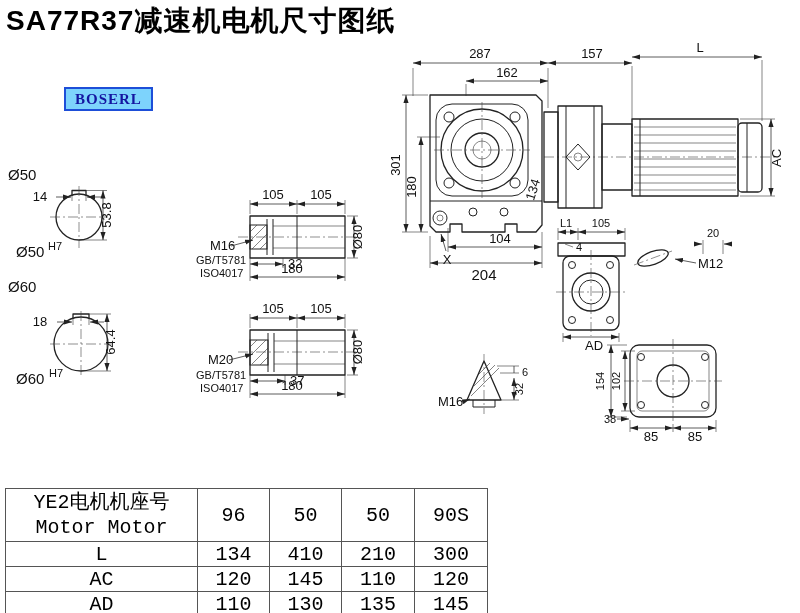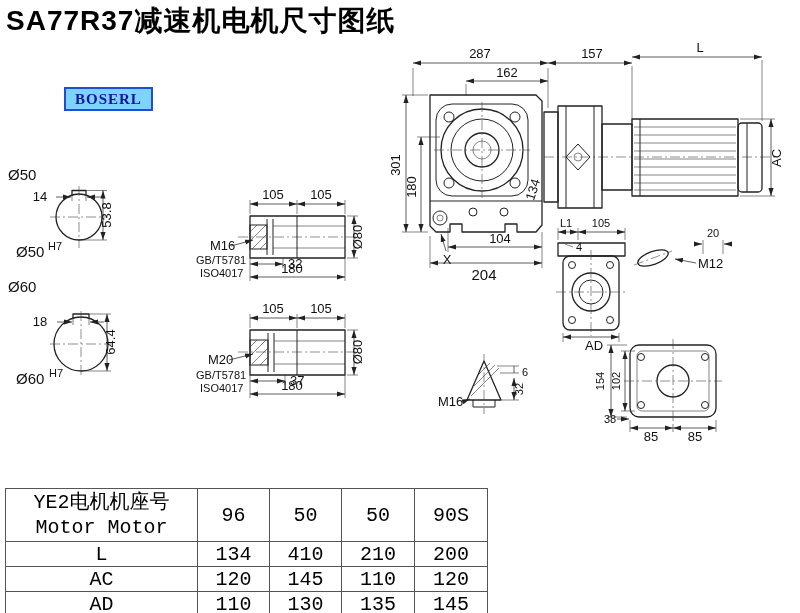--- a/index.html
+++ b/index.html
@@ -351,21 +351,21 @@
         <td>96</td>
         <td>50</td>
         <td>50</td>
         <td>90S</td>
       </tr>
       <tr class="datarow">
         <td>L</td>
         <td>134</td>
         <td>410</td>
         <td>210</td>
-        <td>200</td>
+        <td>300</td>
       </tr>
       <tr class="datarow">
         <td>AC</td>
         <td>120</td>
         <td>145</td>
         <td>110</td>
         <td>120</td>
       </tr>
       <tr class="datarow">
         <td>AD</td>

